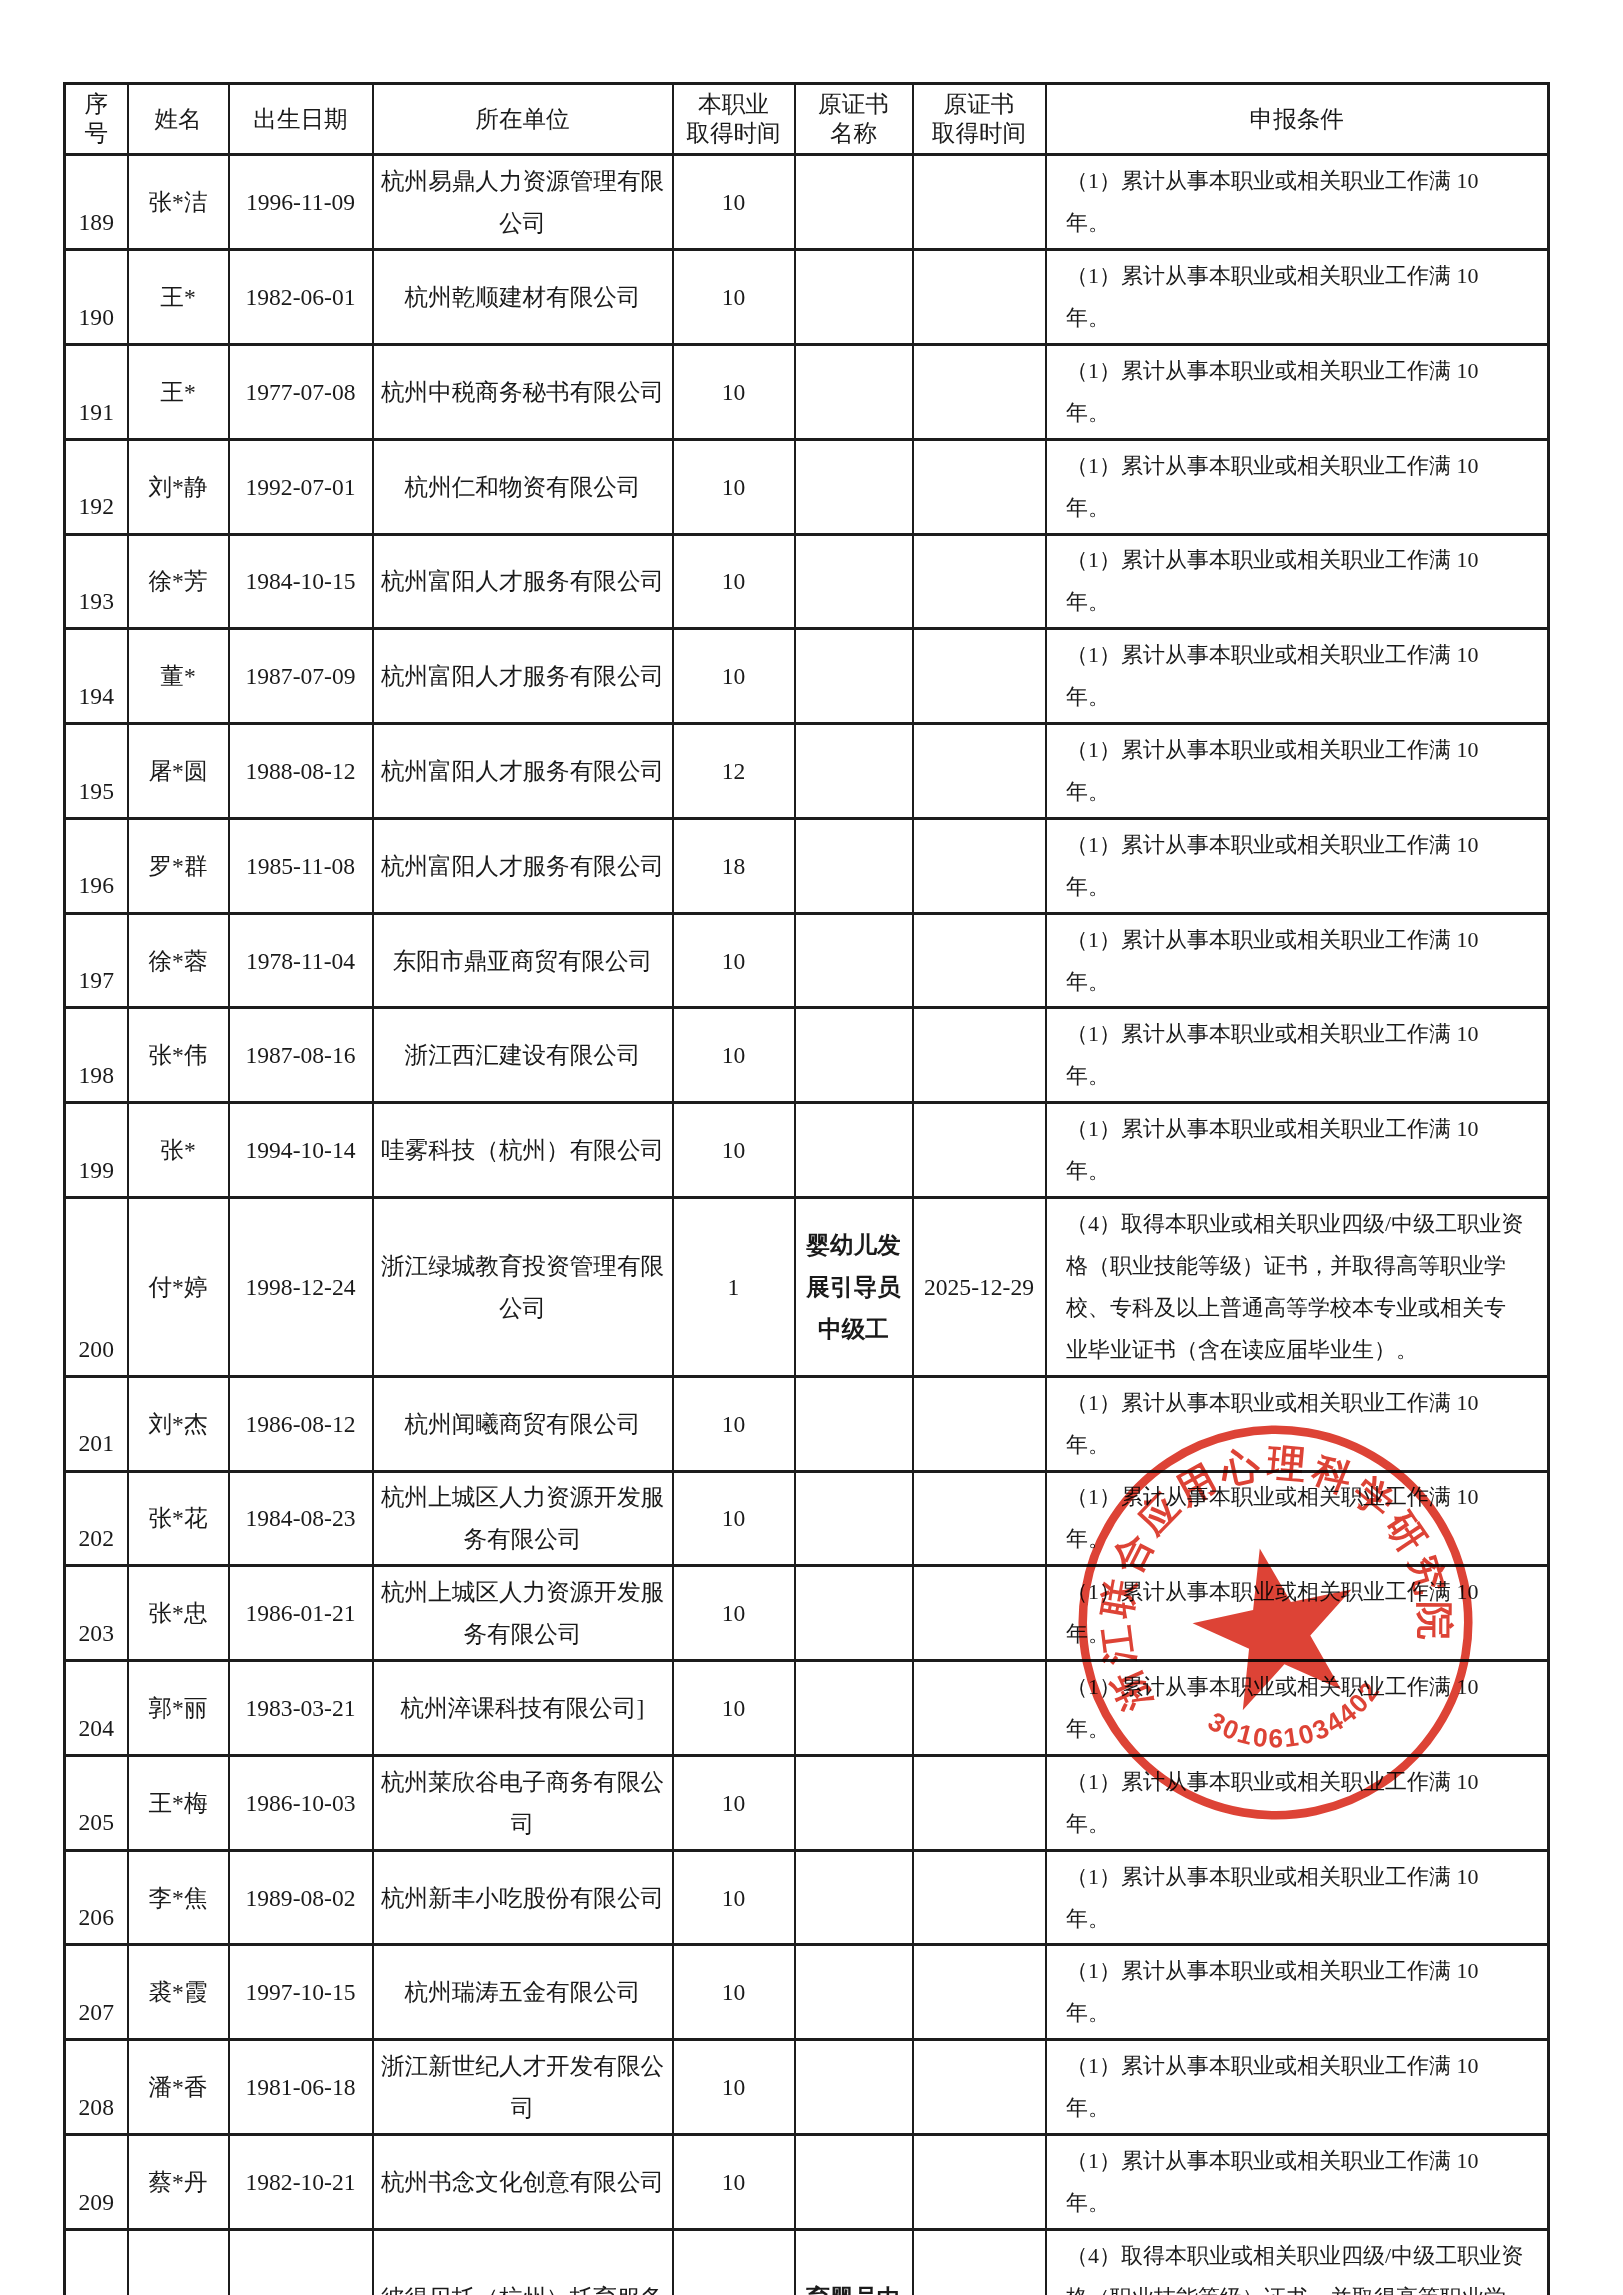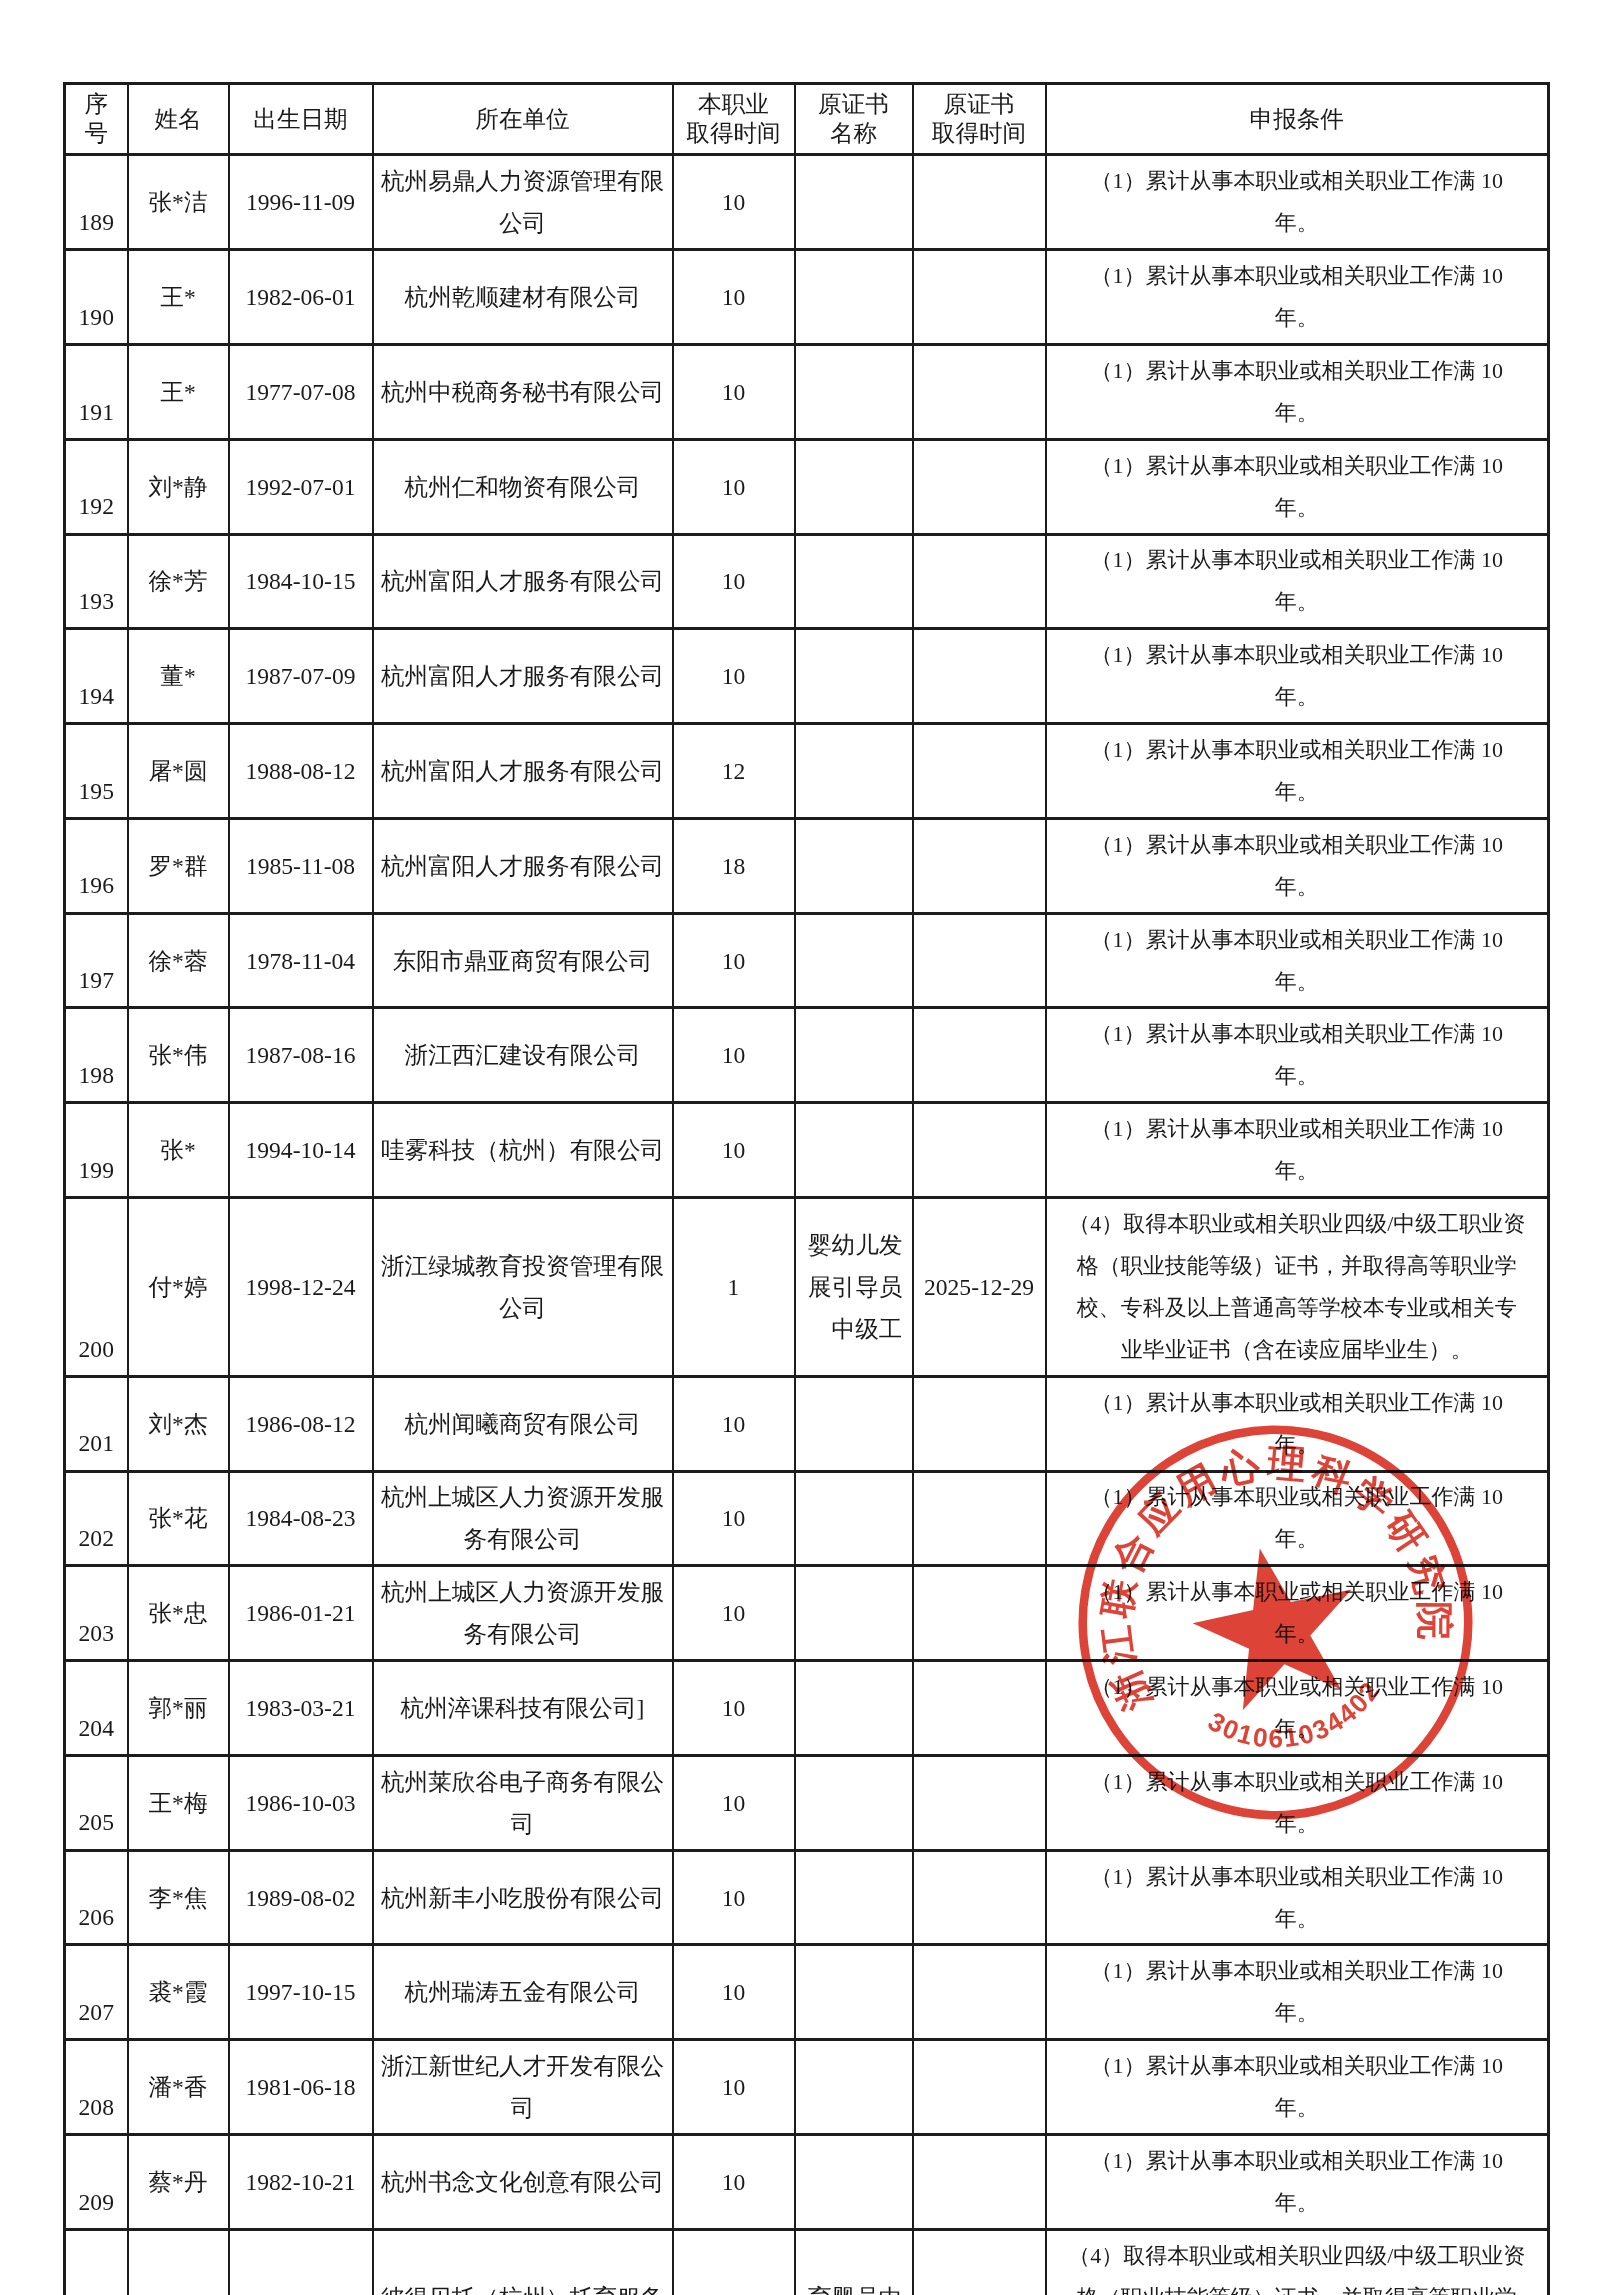--- a/index.html
+++ b/index.html
@@ -53,25 +53,26 @@
   }
   td.col-seq {
     vertical-align: bottom;
     padding-bottom: 5.2px;
   }
   td.col-company {
     text-align: center;
     padding: 3.9px 6.5px;
   }
   td.col-cert {
-    text-align: right;
+    text-align: center;
     padding: 3.9px 9.2px;
+    font-weight: bold;
   }
   td.col-cond {
-    text-align: center;
+    text-align: left;
     font-size: 22px;
     padding: 3.9px 19.6px;
   }
   .stamp {
     position: absolute;
     left: 1065px;
     top: 1412px;
     width: 421px;
     height: 421px;
     transform: rotate(-12deg);

